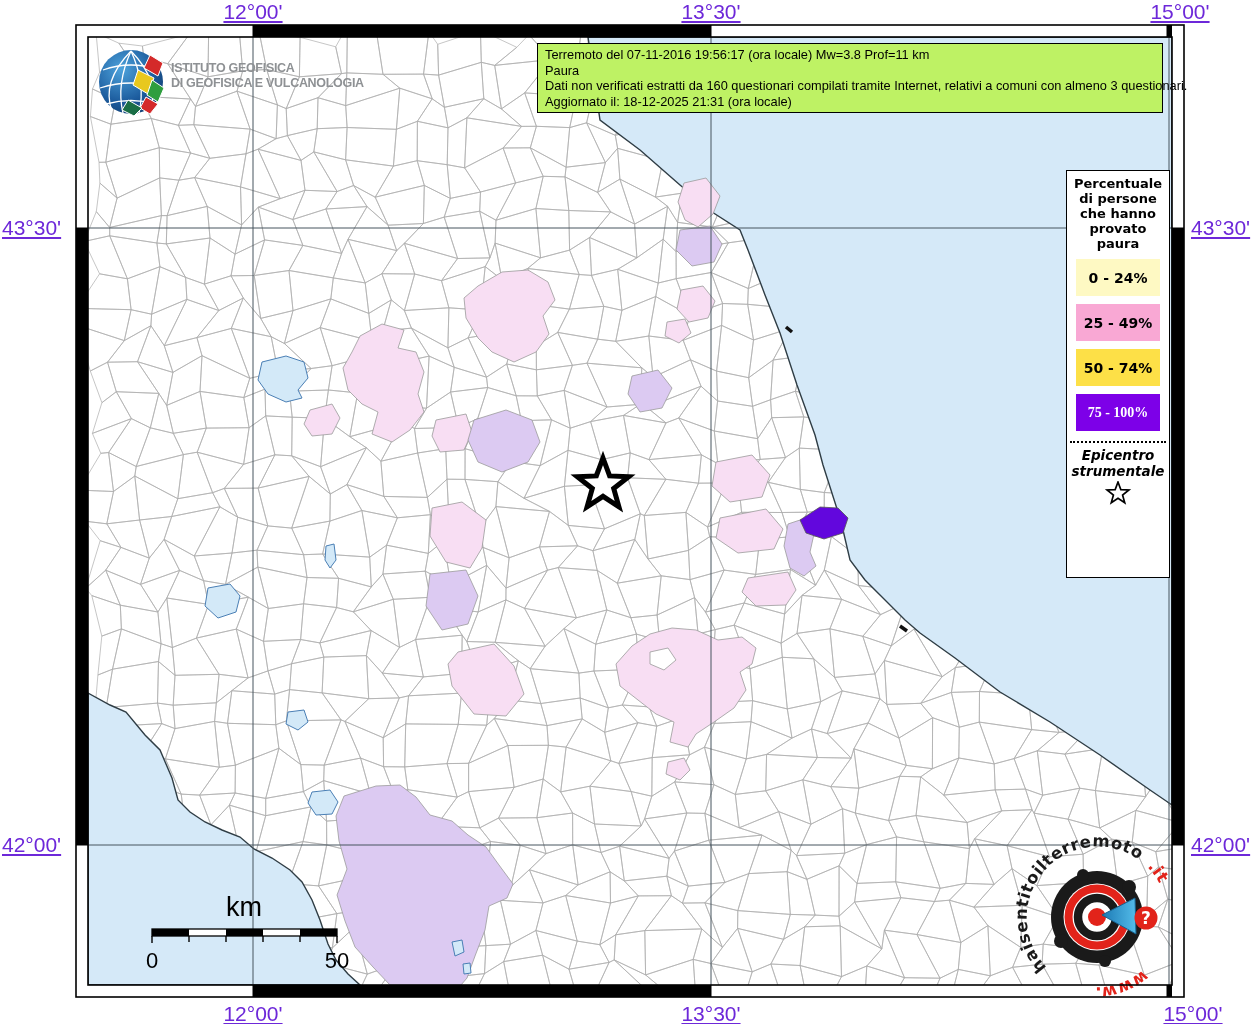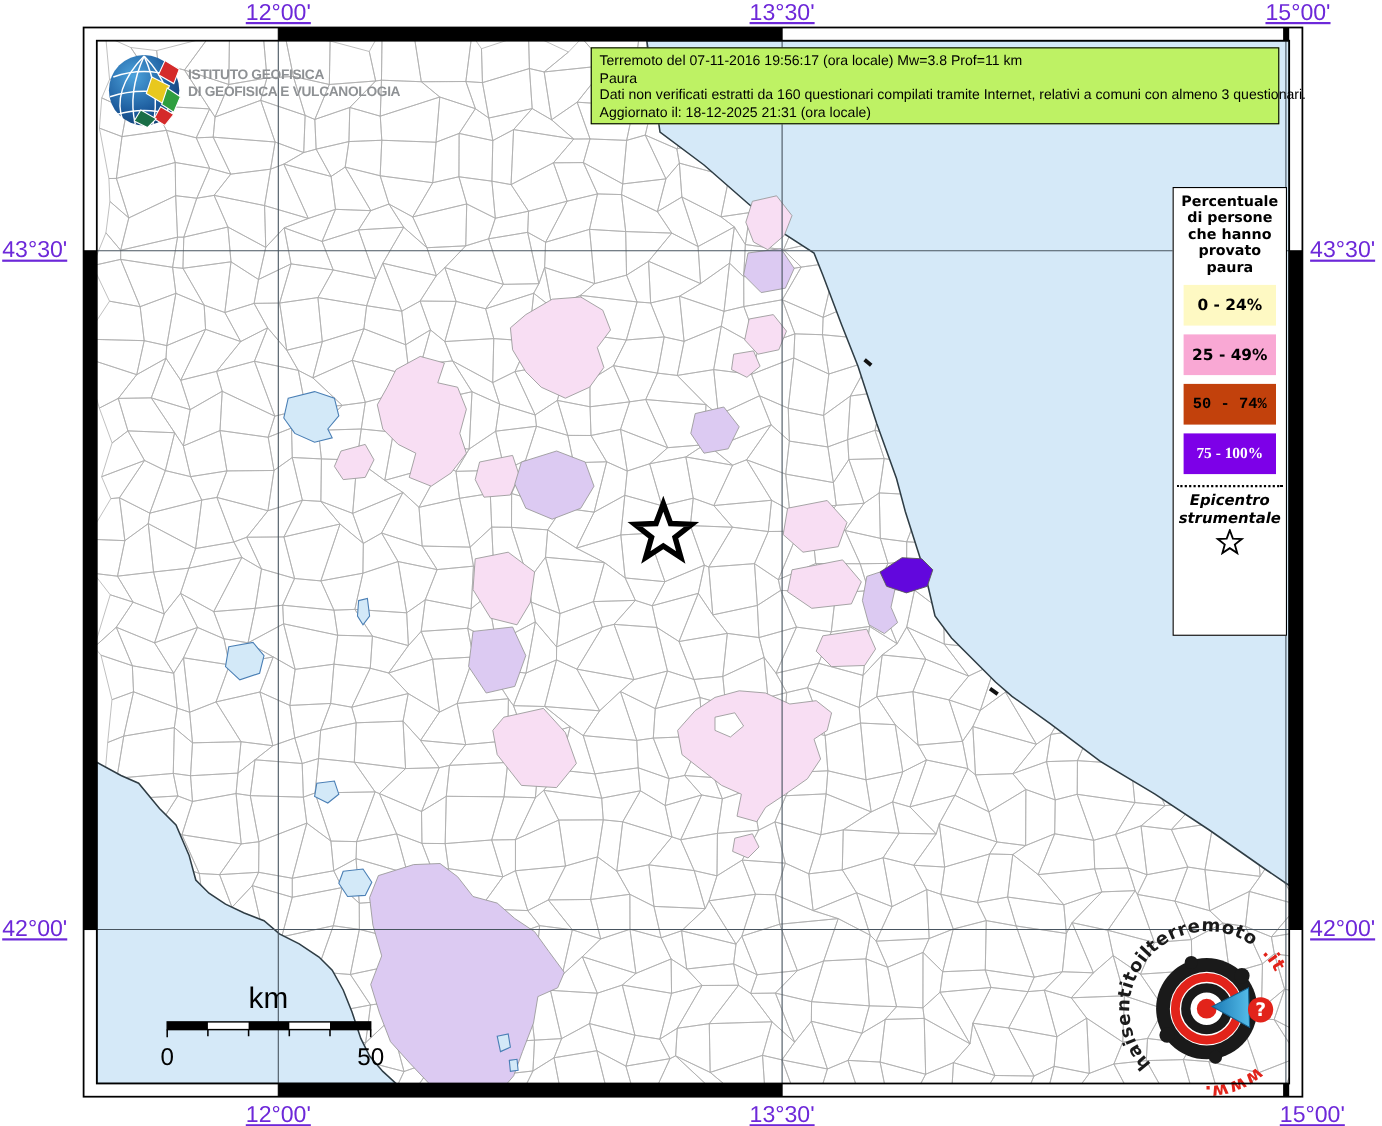--- a/index.html
+++ b/index.html
@@ -233,21 +233,21 @@
 
 <div class="ingvtext">
   <div>ISTITUTO GEOFISICA</div>
   <div>DI GEOFISICA E VULCANOLOGIA</div>
 </div>
 
 <div class="legend">
   <div class="ltitle">Percentuale di persone che hanno provato paura</div>
   <div class="swatch" style="background-color: #fef9c3; color: rgb(0, 0, 0);">0 - 24%</div>
   <div class="swatch" style="background-color: #f9a8d4; color: rgb(0, 0, 0);">25 - 49%</div>
-  <div class="swatch" style="background-color: #c2410c; color: rgb(0, 0, 0); font-family: Liberation Mono, monospace;">50 - 74%</div>
+  <div class="swatch" style="background-color: #fde047; color: rgb(0, 0, 0);">50 - 74%</div>
   <div class="swatch" style="background-color: rgb(125, 0, 232); color: rgb(255, 255, 255); font-family: Liberation Serif, serif;">75 - 100%</div>
   <div class="lsep"></div>
   <div class="eplabel">Epicentro strumentale</div>
   <svg width="28" height="24" viewBox="0 0 26 23">
     <path d="M13,1 L15.7,8.28 L23.46,8.6 L17.37,13.42 L19.47,20.9 L13,16.6 L6.53,20.9
              L8.63,13.42 L2.54,8.6 L10.3,8.28 Z" fill="#fff" stroke="#000" stroke-width="1.6"></path>
   </svg>
 </div>
 
 </div>

